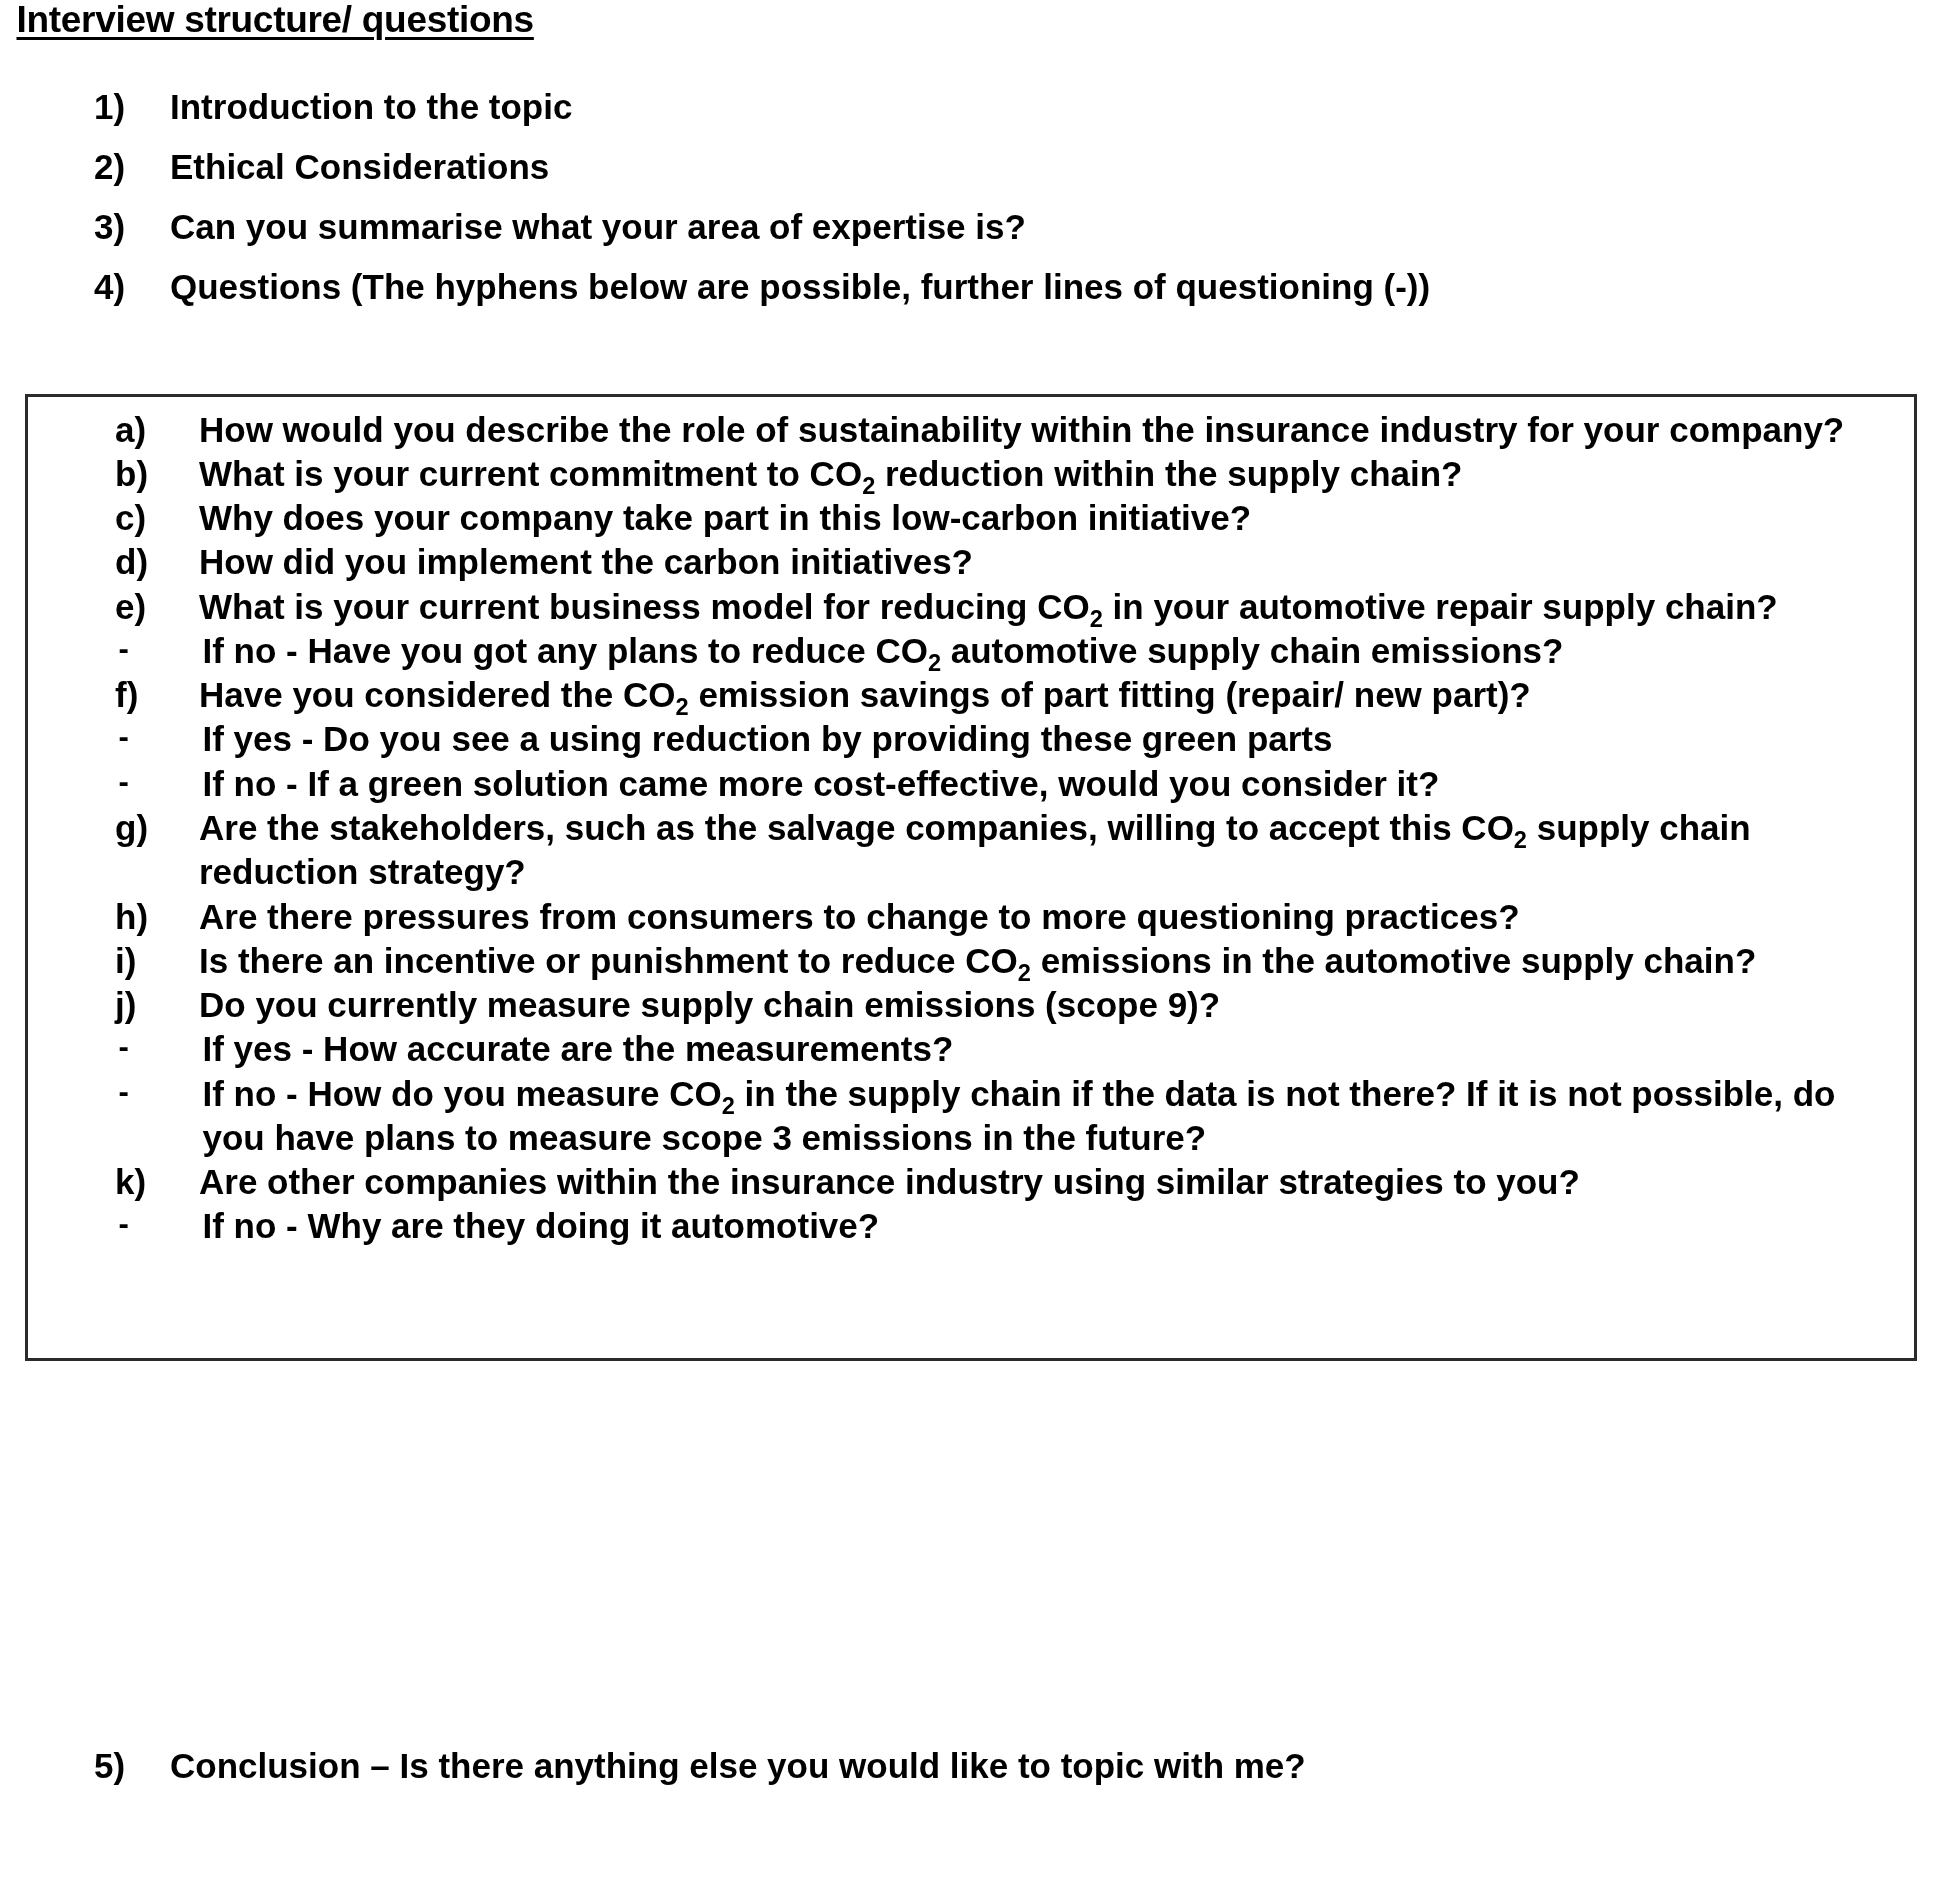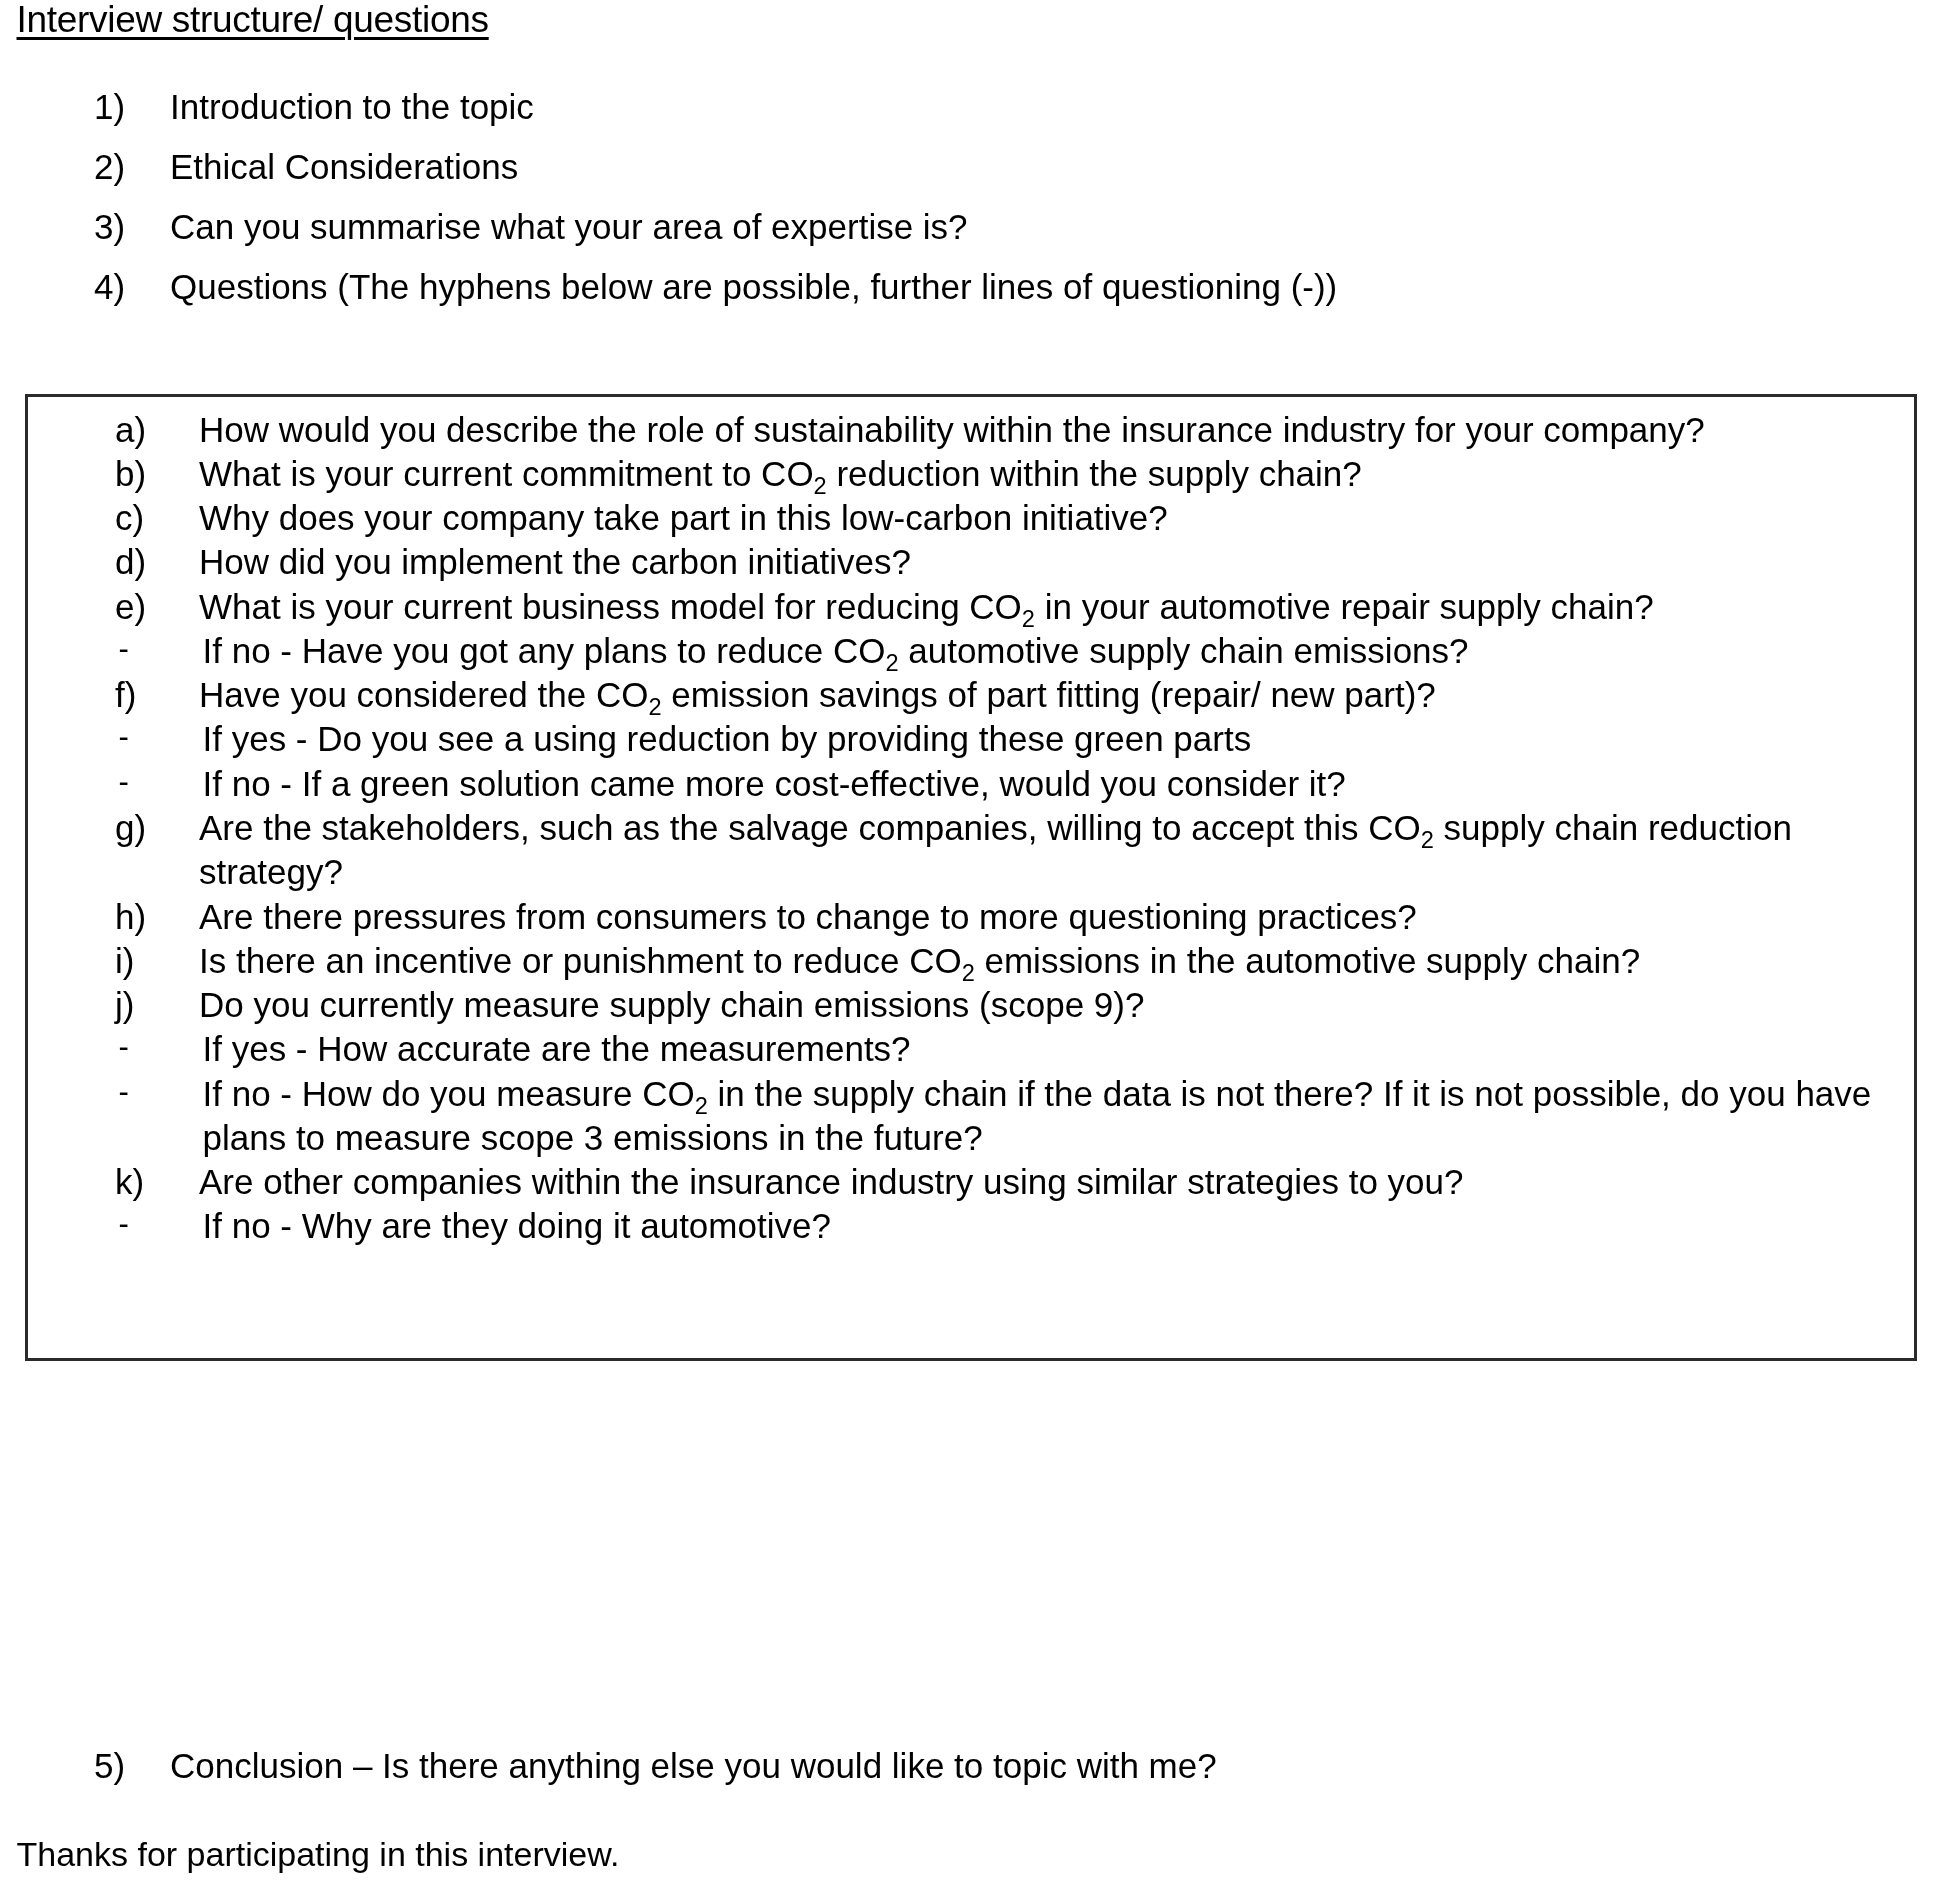--- a/index.html
+++ b/index.html
@@ -15,20 +15,21 @@
     position: relative;
     overflow: hidden;
   }
 
   .page {
     position: relative;
     width: 1760px;
     height: 1897px;
     padding: 0;
     box-sizing: border-box;
+    font-weight: bold;
   }
 
   
   .doc-title {
     position: absolute;
     left: 16.5px;
     top: 1.2px;
     font-size: 37px;
     line-height: 1.0;
     letter-spacing: -0.3px;
@@ -235,16 +236,15 @@
       </div>
   </div>
 
   <div class="footer-list">
       <div class="footer-row">
         <span class="footer-marker">5)</span>
         <span class="footer-text">Conclusion – Is there anything else you would like to topic with me?</span>
       </div>
     </div>
 
-  <div class="thanks">Thanks for participating in this interview.</div>
 
 </div>
 
 
 </body></html>

